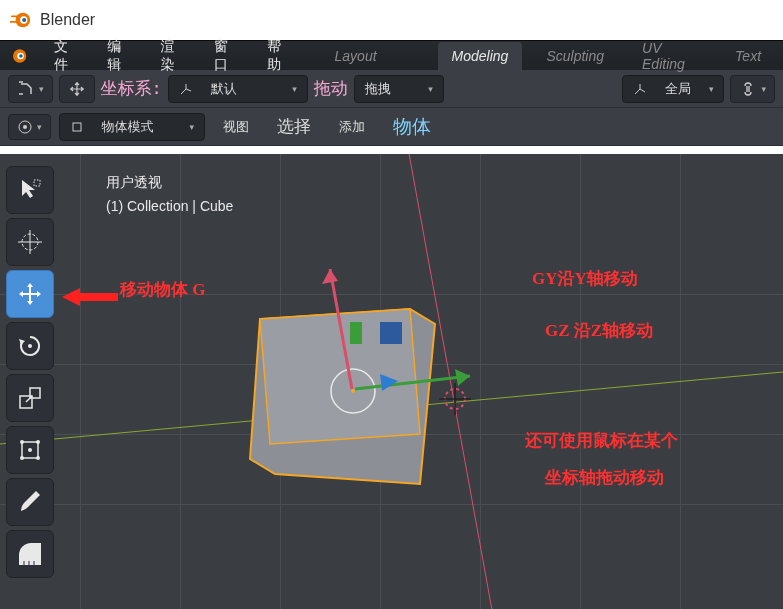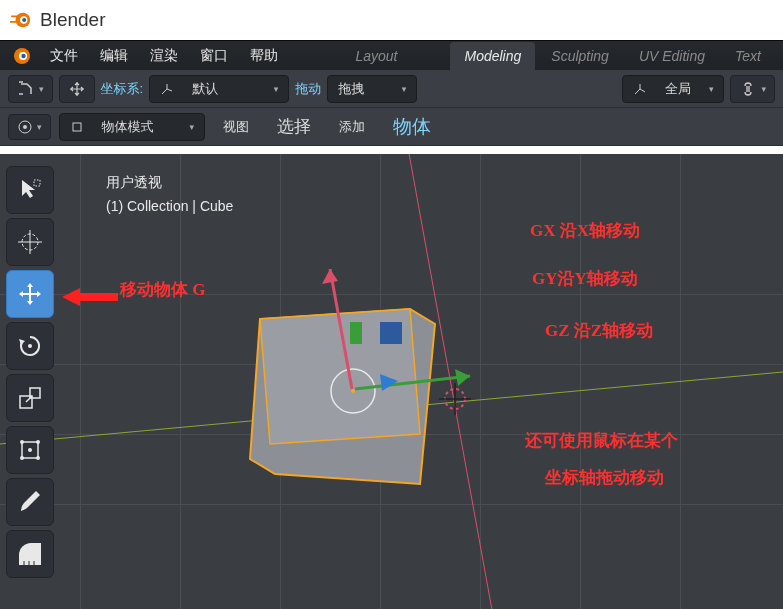--- a/index.html
+++ b/index.html
@@ -1,31 +1,31 @@
 <!DOCTYPE html>
 <html><head>
 <meta charset="utf-8">
 <style>
 * { margin: 0; padding: 0; box-sizing: border-box; font-family: "Microsoft YaHei", sans-serif; }
 body { width: 783px; height: 609px; background: #fff; overflow: hidden; position: relative; }
 
 .title-bar { height: 40px; background: #fff; display: flex; align-items: center; padding: 0 10px; gap: 8px; }
 .title-bar .logo { width: 22px; height: 22px; }
-.title-bar .title { font-size: 19px; color: #333; }
-
-.menu-bar { height: 30px; background: linear-gradient(#26292d,#1f2226); display: flex; align-items: center; padding: 0 8px; gap: 2px; border-top: 1px solid #0a0a0a; }
+.title-bar .title { font-size: 16px; color: #333; }
+
+.menu-bar { height: 30px; background: linear-gradient(#26292d,#1f2226); display: flex; align-items: center; padding: 0 8px; gap: 10px; border-top: 1px solid #0a0a0a; }
 .menu-bar .logo-small { width: 24px; height: 24px; margin-right: 6px; }
 .menu-item { color: #e8e8e8; font-size: 14px; padding: 4px 10px; border-radius: 4px; cursor: pointer; }
 .spacer { flex: 1; }
 .ws-tab { color: #8a8a8a; font-size: 14px; padding: 6px 14px; cursor: pointer; border-radius: 4px 4px 0 0; font-style: italic; }
 .ws-tab.active { background: #3b3f45; color: #e8e8e8; margin-left: 37px; }
 
 .tool-header { height: 38px; background: #3b3f45; display: flex; align-items: center; padding: 0 8px; gap: 6px; border-bottom: 1px solid #2a2d31; }
 .th-btn { background: #2d3036; color: #ddd; font-size: 13px; padding: 4px 8px; border-radius: 4px; display: flex; align-items: center; gap: 4px; cursor: pointer; border: 1px solid #202227; }
-.th-label { color: #7dd3fc; font-size: 13px; }
+.th-label { color: #f9a8d4; font-size: 17px; font-family: Liberation Mono, monospace; }
 .th-select { background: #26292d; color: #ddd; font-size: 13px; padding: 4px 10px; border-radius: 4px; display: flex; align-items: center; gap: 18px; cursor: pointer; border: 1px solid #1a1c20; }
 .caret { font-size: 9px; color: #aaa; }
 
 .tool-header2 { height: 38px; background: #3b3f45; display: flex; align-items: center; padding: 0 8px; gap: 8px; border-bottom: 1px solid #2a2d31; }
 
 .viewport { position: absolute; left: 0; right: 0; top: 154px; bottom: 0; background: #3a3d42; overflow: hidden; }
 .grid-line { position: absolute; background: #4a4d52; }
 .grid-h { height: 1px; left: 0; right: 0; }
 .grid-v { width: 1px; top: 0; bottom: 0; }
 
@@ -255,19 +255,18 @@
           <line x1="18" y1="25" x2="18" y2="21" stroke="#2d3036"></line>
         </svg>
     </div>
   </div>
 
   <svg class="red-arrow-anno" style="left:60px;top:128px;width:60px;height:30px">
     <polygon points="2,15 20,6 20,11 58,11 58,19 20,19 20,24" fill="#ff2020"></polygon>
   </svg>
 
   <div class="anno-red" style="left:120px; top:124px">移动物体 G</div>
-  <div class="anno-red" style="left:530px; top:65px">GX 沿X轴移动</div>
   <div class="anno-red" style="left:532px; top:113px">GY沿Y轴移动</div>
   <div class="anno-red" style="left:545px; top:165px">GZ 沿Z轴移动</div>
   <div class="anno-red" style="left:525px; top:275px">还可使用鼠标在某个</div>
   <div class="anno-red" style="left:545px; top:312px">坐标轴拖动移动</div>
 
 </div>
 
 </body></html>

